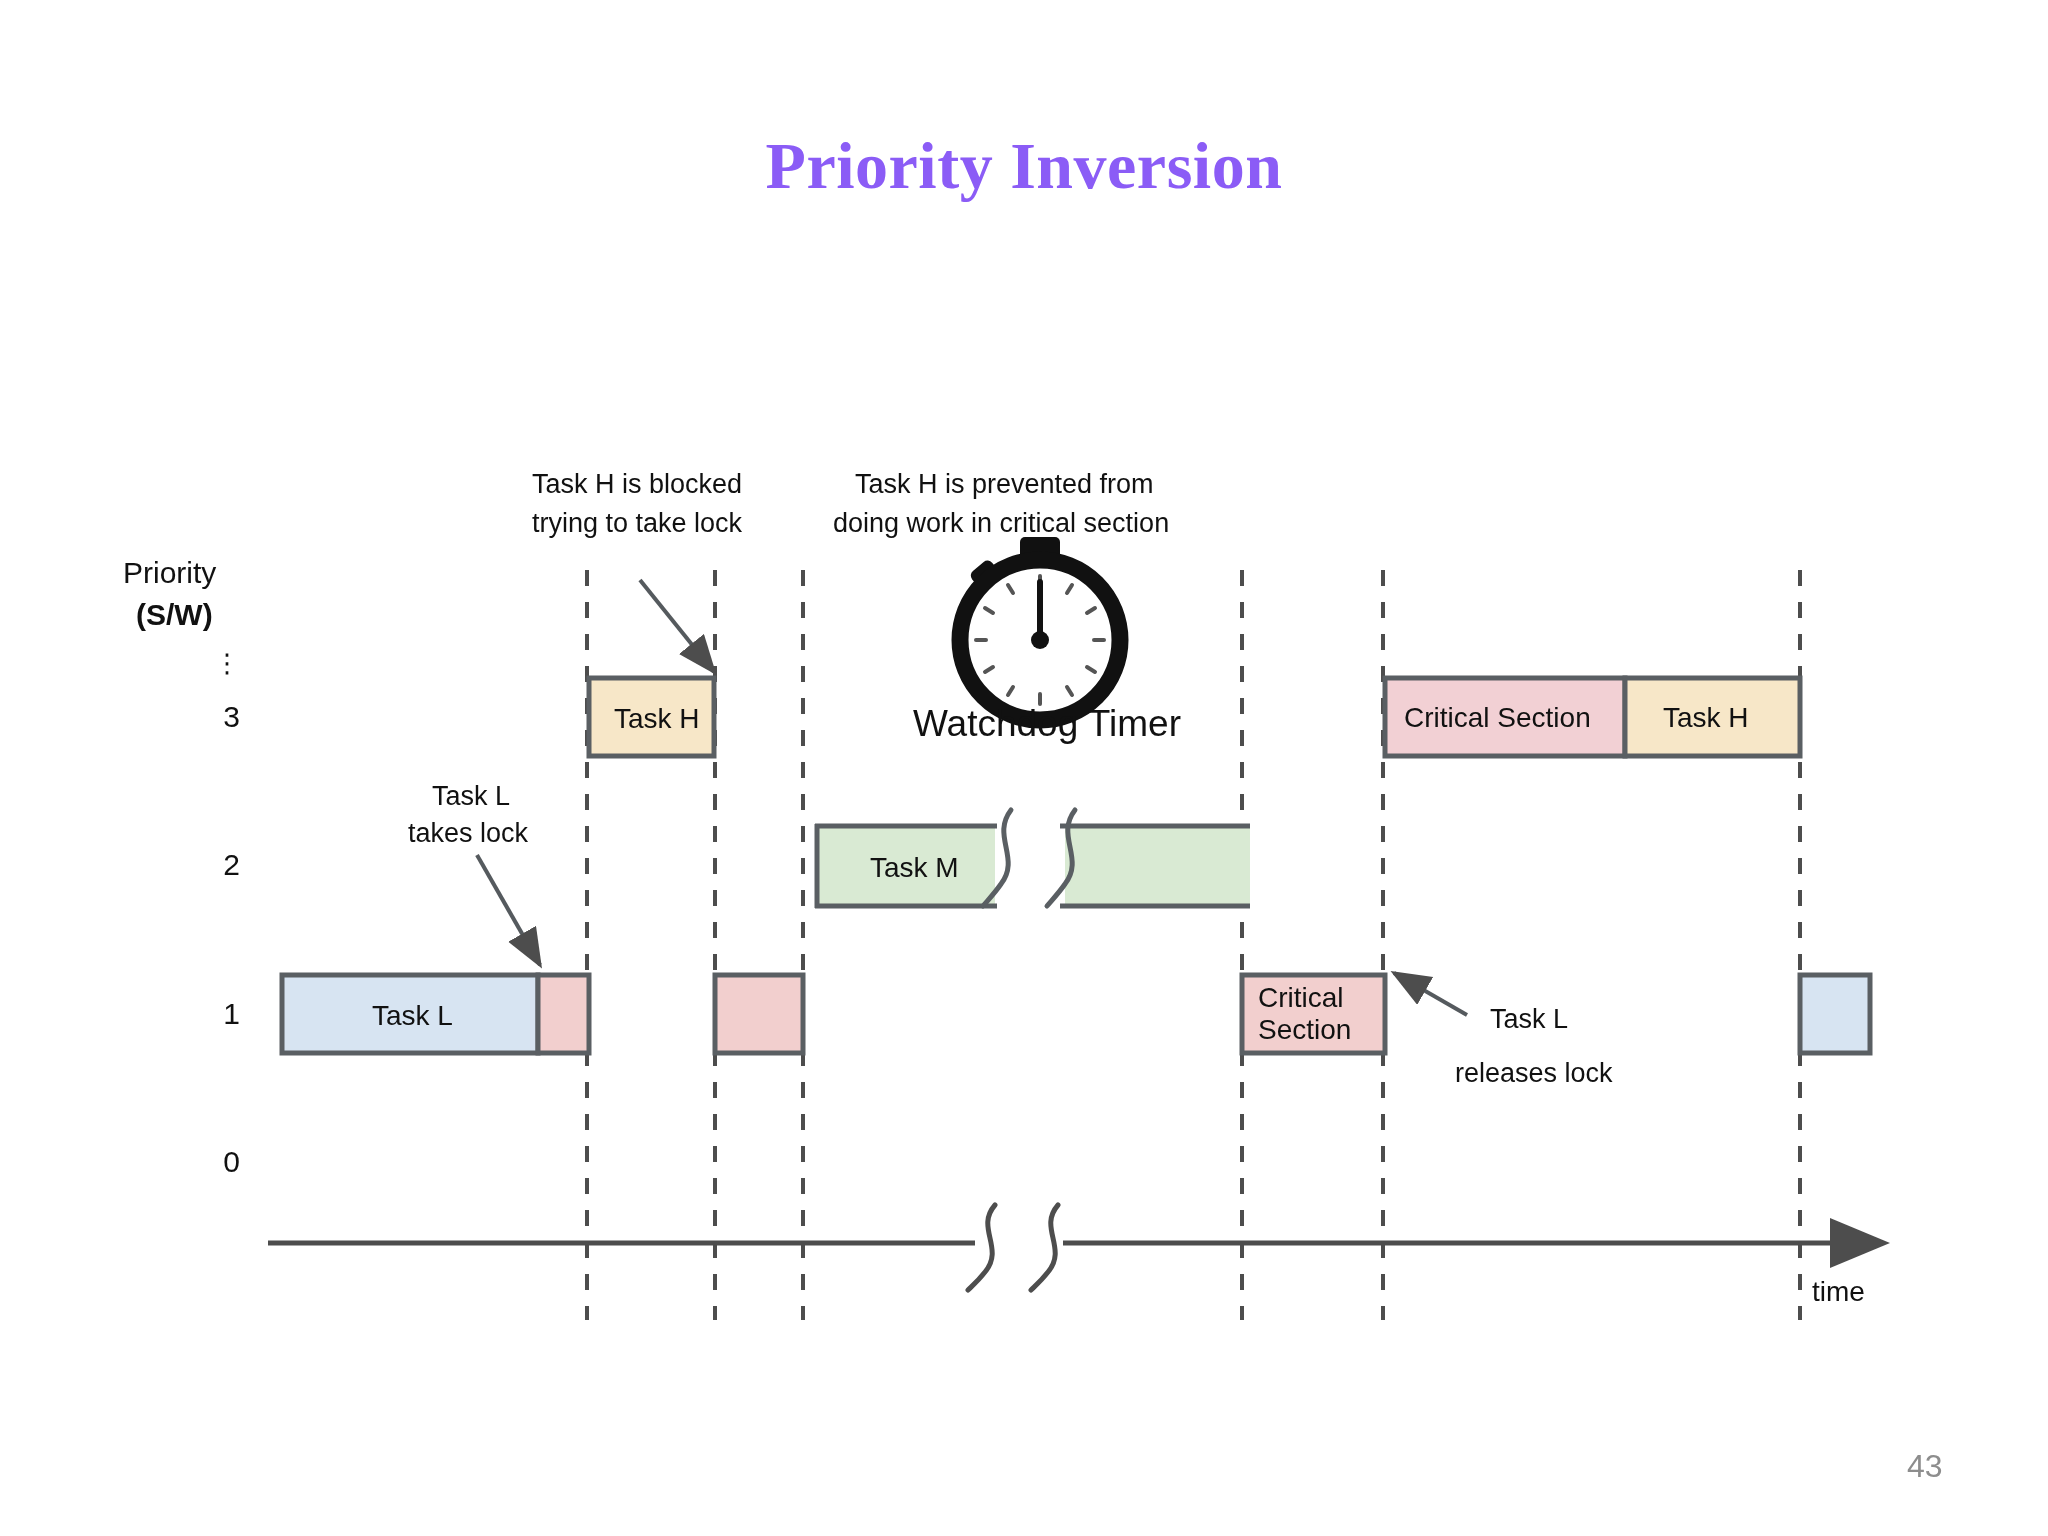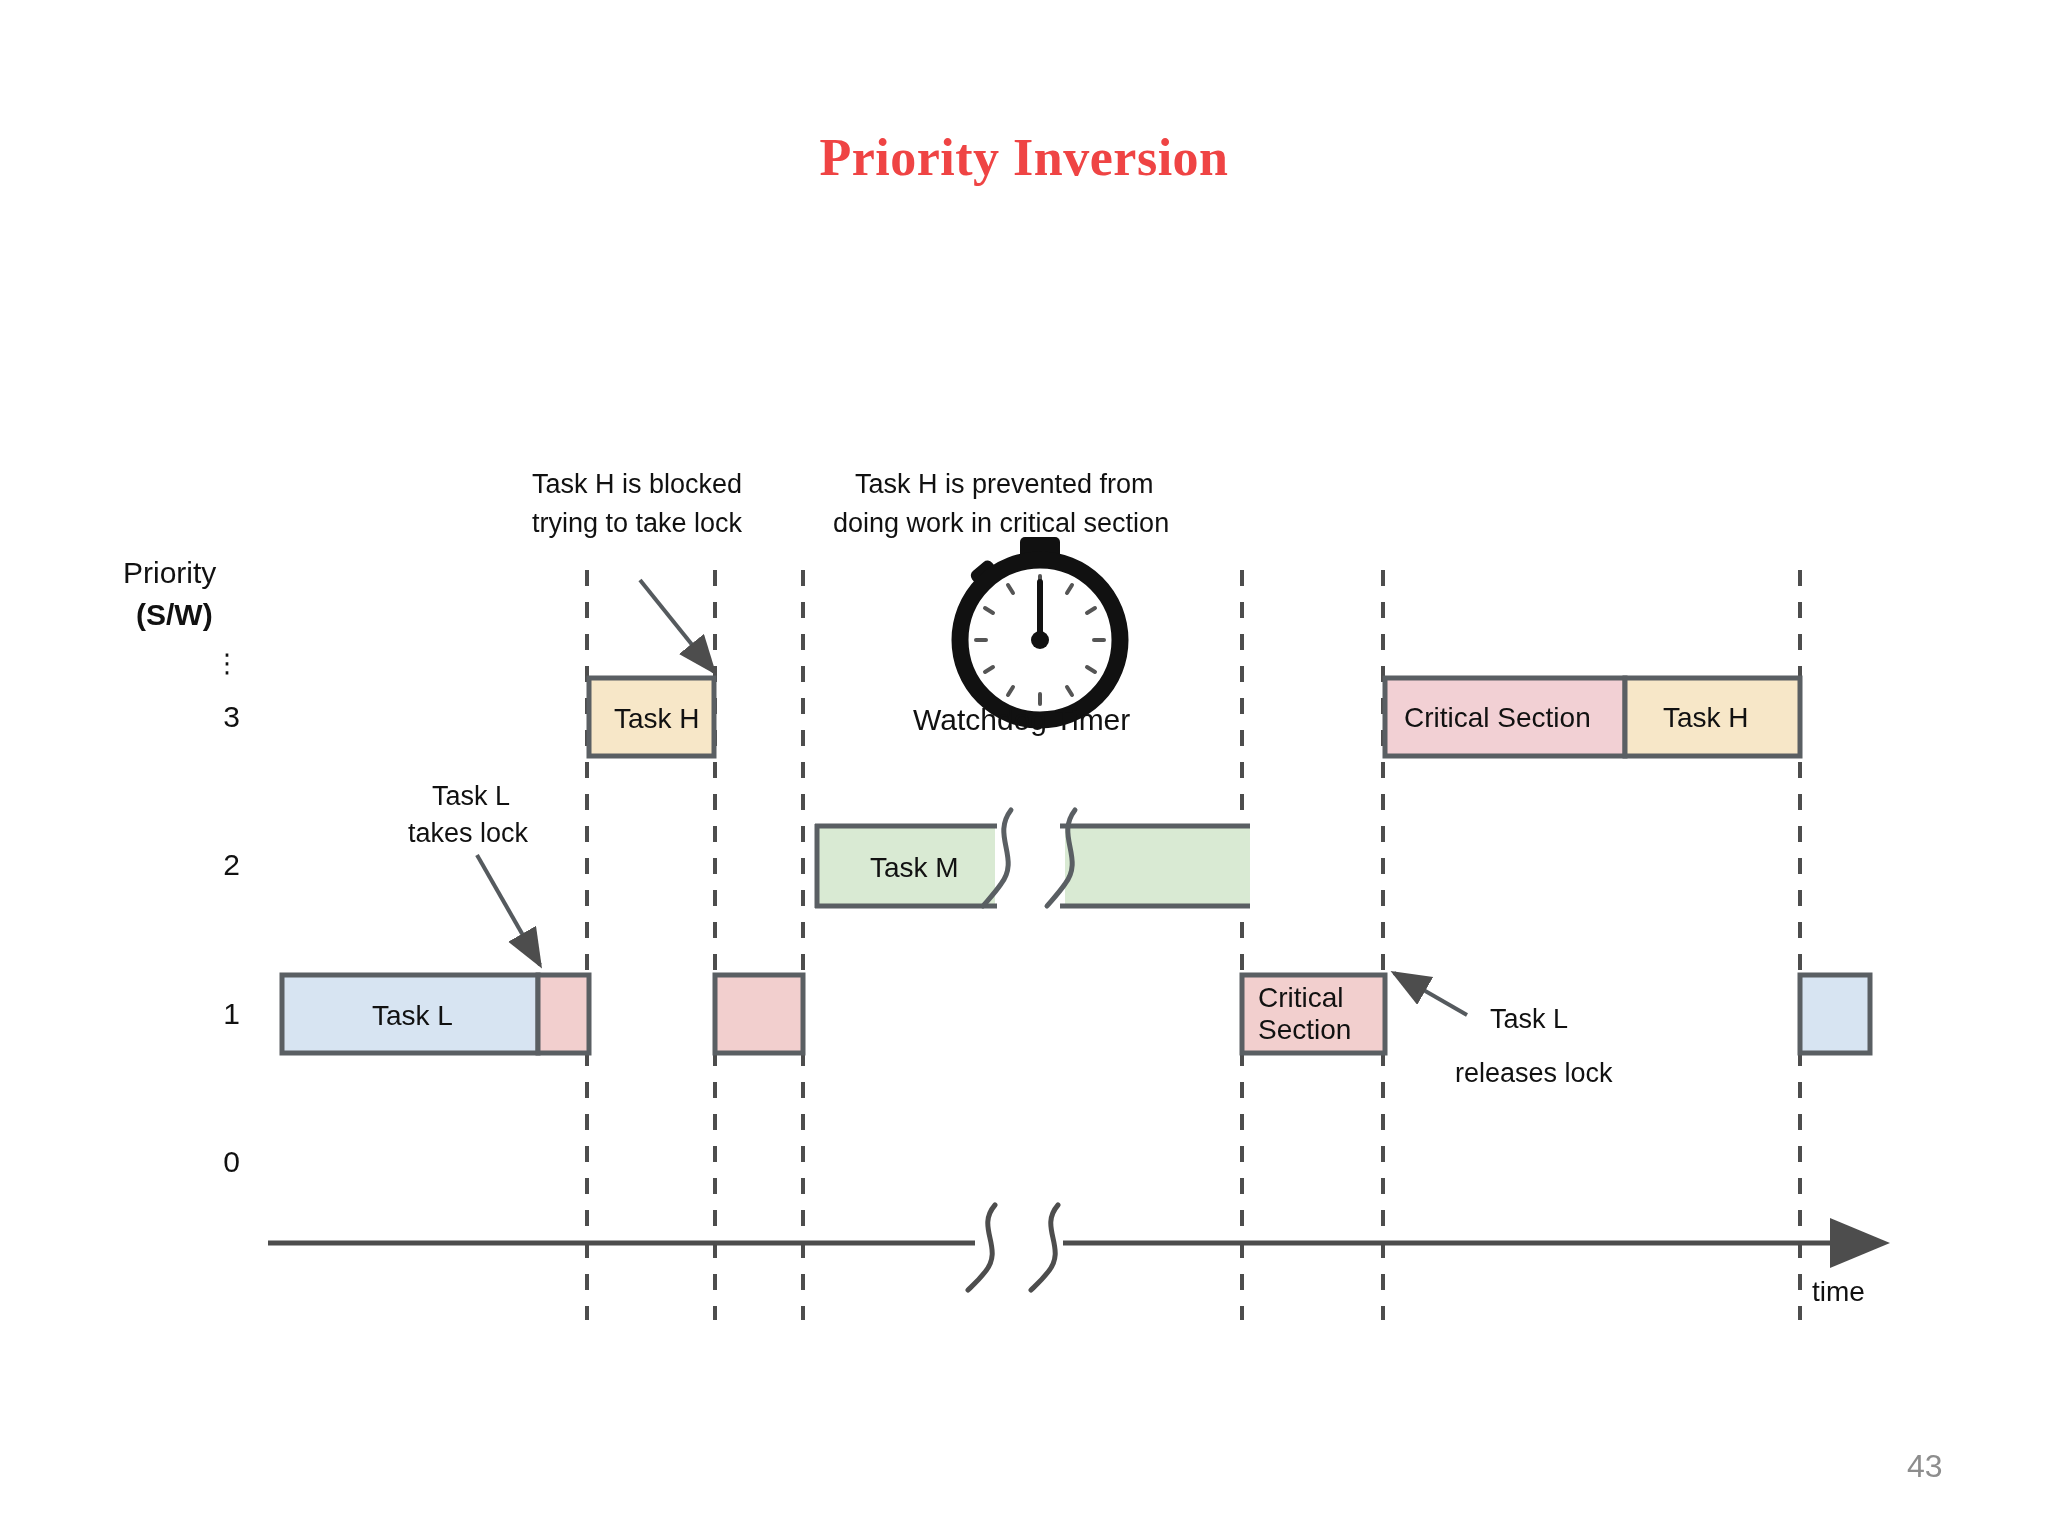--- a/index.html
+++ b/index.html
@@ -20,23 +20,23 @@
     background: #ffffff;
   }
   #slide-title {
     position: absolute;
     top: 128px;
     left: 0;
     width: 2048px;
     text-align: center;
     font-family: "Liberation Serif", serif;
     font-weight: bold;
-    font-size: 52px;
+    font-size: 66px;
     letter-spacing: 0.5px;
-    color: #ef4444;
+    color: #8b5cf6;
     white-space: nowrap;
   }
   #figure-title {
     position: absolute;
     top: 356px;
     left: 586px;
     font-size: 54px;
     color: #1a1a1a;
     white-space: nowrap;
   }
@@ -69,21 +69,21 @@
   .bar-label {
     position: absolute;
     font-size: 28px;
     color: #111111;
     white-space: pre;
   }
   #watchdog-label {
     position: absolute;
     top: 703px;
     left: 913px;
-    font-size: 30px;
+    font-size: 37px;
     color: #111111;
     white-space: nowrap;
   }
   #time-label {
     position: absolute;
     top: 1276px;
     left: 1812px;
     font-size: 28px;
     color: #111111;
   }

